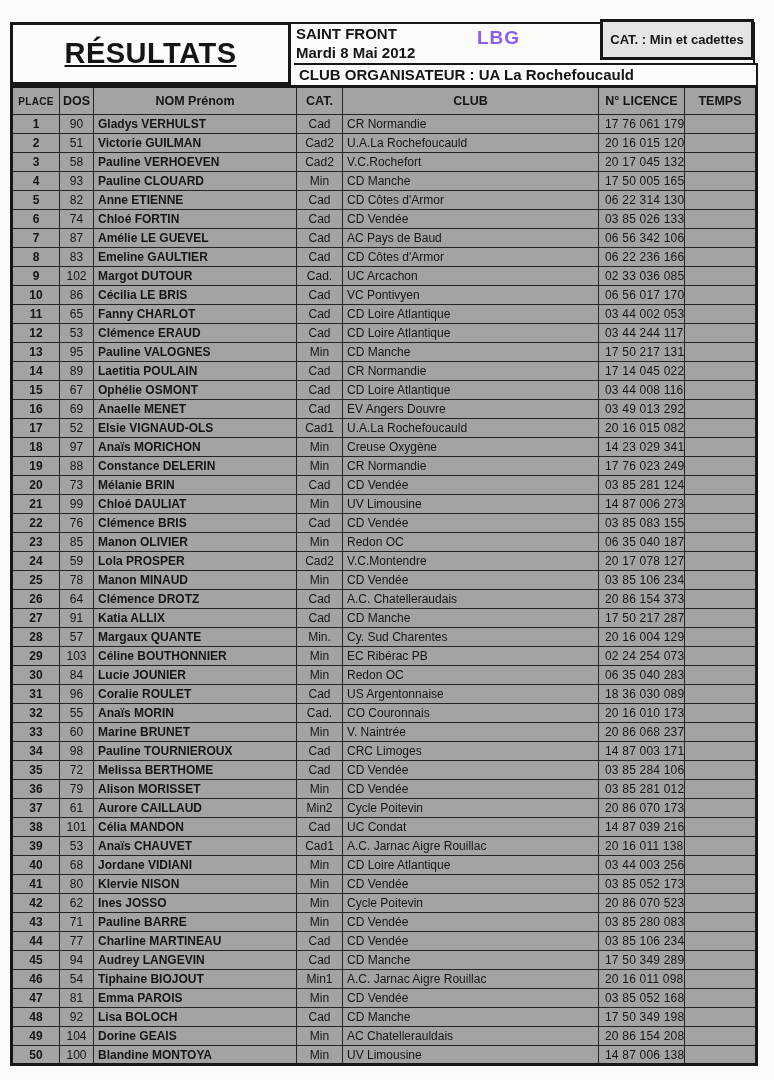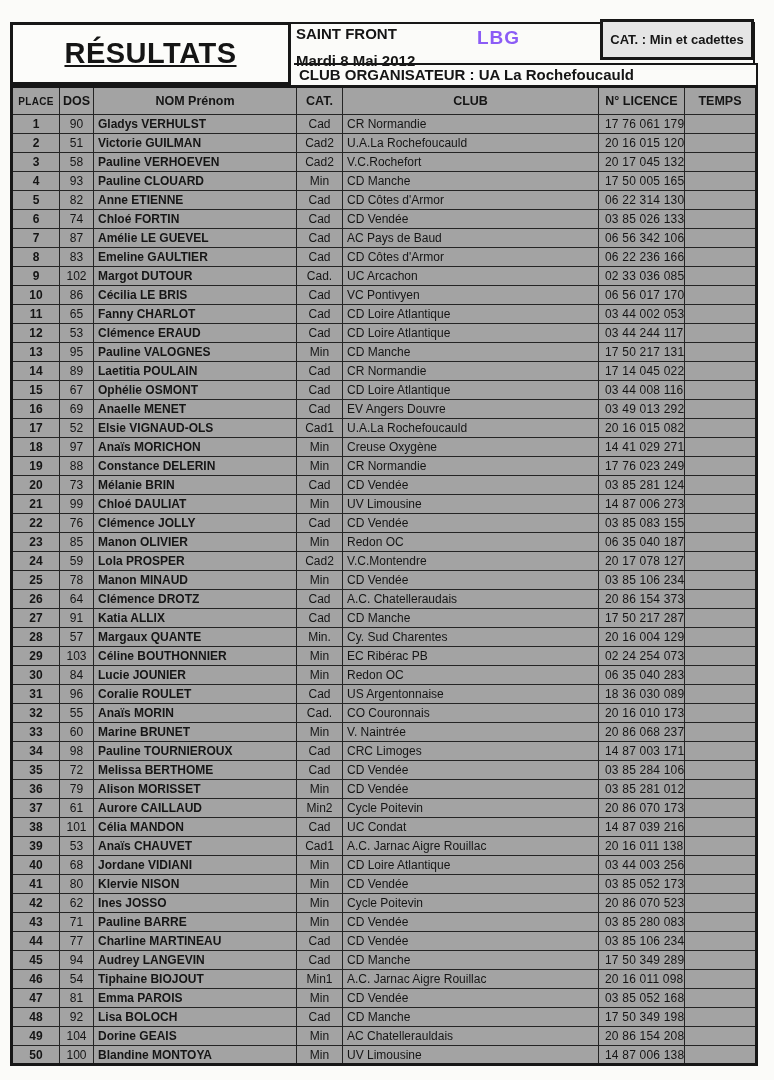--- a/index.html
+++ b/index.html
@@ -25,21 +25,21 @@
   .hdr-title{
     font-size:29px;font-weight:bold;text-decoration:underline;
     letter-spacing:.5px;
   }
   .hdr-mid{
     position:absolute;left:291px;top:22px;width:464px;height:41px;
     border-top:2px solid #171717;border-right:2px solid #171717;
     box-sizing:border-box;
   }
   .event-name{position:absolute;left:5px;top:1px;font-size:15px;font-weight:bold;}
-  .event-date{position:absolute;left:5px;top:28px;font-size:15px;font-weight:bold;}
+  .event-date{position:absolute;left:5px;top:20px;font-size:15px;font-weight:bold;}
   .federation{position:absolute;left:186px;top:3px;font-size:19px;font-weight:bold;letter-spacing:1px;}
   .hdr-org{
     position:absolute;left:294px;top:63px;width:464px;height:30px;
     border-top:2px solid #171717;border-right:2px solid #171717;
     box-sizing:border-box;
     font-size:15px;font-weight:bold;line-height:20px;padding-left:5px;
     white-space:nowrap;overflow:hidden;
   }
   .hdr-cat{
     position:absolute;left:600px;top:19px;width:154px;height:41px;
@@ -267,21 +267,21 @@
           <td class="c4">U.A.La Rochefoucauld</td>
           <td class="c5">20 16 015 082</td>
           <td class="c6"></td>
         </tr>
         <tr>
           <td class="c0">18</td>
           <td class="c1">97</td>
           <td class="c2">Anaïs MORICHON</td>
           <td class="c3">Min</td>
           <td class="c4">Creuse Oxygène</td>
-          <td class="c5">14 41 029 271</td>
+          <td class="c5">14 23 029 341</td>
           <td class="c6"></td>
         </tr>
         <tr>
           <td class="c0">19</td>
           <td class="c1">88</td>
           <td class="c2">Constance DELERIN</td>
           <td class="c3">Min</td>
           <td class="c4">CR Normandie</td>
           <td class="c5">17 76 023 249</td>
           <td class="c6"></td>
@@ -300,21 +300,21 @@
           <td class="c1">99</td>
           <td class="c2">Chloé DAULIAT</td>
           <td class="c3">Min</td>
           <td class="c4">UV Limousine</td>
           <td class="c5">14 87 006 273</td>
           <td class="c6"></td>
         </tr>
         <tr>
           <td class="c0">22</td>
           <td class="c1">76</td>
-          <td class="c2">Clémence JOLLY</td>
+          <td class="c2">Clémence BRIS</td>
           <td class="c3">Cad</td>
           <td class="c4">CD Vendée</td>
           <td class="c5">03 85 083 155</td>
           <td class="c6"></td>
         </tr>
         <tr>
           <td class="c0">23</td>
           <td class="c1">85</td>
           <td class="c2">Manon OLIVIER</td>
           <td class="c3">Min</td>

